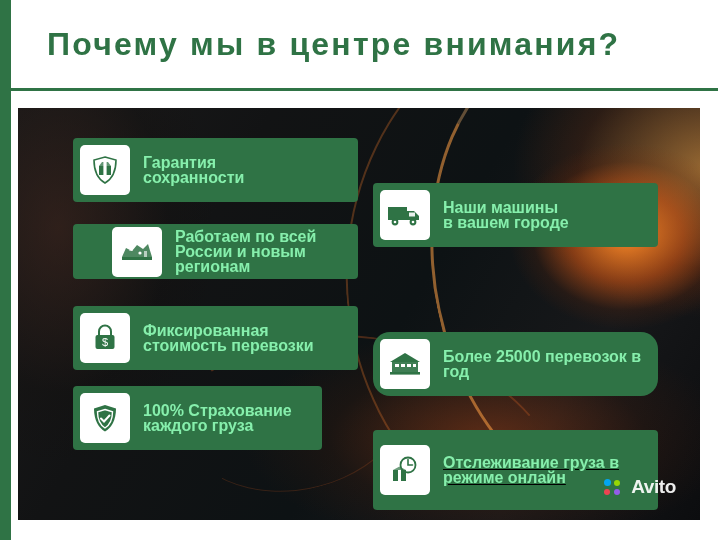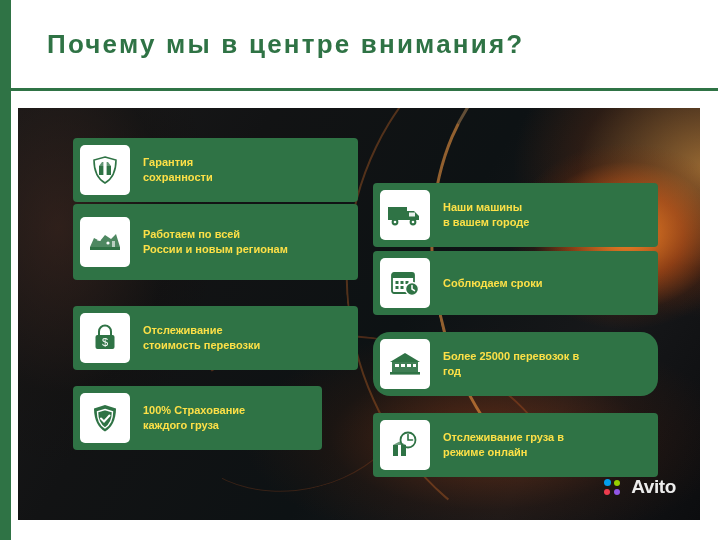--- a/index.html
+++ b/index.html
@@ -35,21 +35,21 @@
     top: 0;
     width: 707px;
     height: 88px;
     display: flex;
     align-items: center;
     box-sizing: border-box;
     padding-left: 36px;
   }
   .title-text {
     color: #2f7345;
-    font-size: 26px;
+    font-size: 32px;
     font-weight: bold;
     letter-spacing: 2.2px;
     white-space: nowrap;
   }
   .title-rule {
     position: absolute;
     left: 11px;
     top: 88px;
     width: 707px;
     height: 3px;
@@ -125,36 +125,36 @@
     height: 50px;
     margin-left: 7px;
     background: #ffffff;
     border-radius: 5px;
     display: flex;
     align-items: center;
     justify-content: center;
   }
   .card-icon svg { display: block; }
   .card-label {
-    color: #fde047;
-    font-size: 11px;
+    color: #86efac;
+    font-size: 16px;
     font-weight: bold;
     line-height: 15px;
     padding: 0 10px 0 13px;
     white-space: pre-line;
   }
   
   .c-l1 { left: 55px;  top: 30px;  width: 285px; height: 64px; }
-  .c-l2 { left: 55px;  top: 96px; width: 285px; height: 76px; }
+  .c-l2 { left: 55px;  top: 116px; width: 285px; height: 55px; padding-left: 32px; }
   .c-l3 { left: 55px;  top: 198px; width: 285px; height: 64px; }
   .c-l4 { left: 55px;  top: 278px; width: 249px; height: 64px; }
   .c-r1 { left: 355px; top: 62px;  width: 285px; height: 64px; margin-top: 13px; }
   .c-r2 { left: 355px; top: 143px; width: 285px; height: 64px; }
   .c-r3 { left: 355px; top: 224px; width: 285px; height: 64px; border-radius: 17px; }
-  .c-r4 { left: 355px; top: 305px; width: 285px; height: 64px; }
+  .c-r4 { left: 355px; top: 322px; width: 285px; height: 80px; text-decoration: underline; }
   
   .watermark {
     position: absolute;
     right: 24px;
     bottom: 22px;
     display: flex;
     align-items: center;
     gap: 10px;
     opacity: 0.92;
   }
@@ -226,21 +226,21 @@
     </div>
 
     <div class="card c-l3">
       <div class="card-icon">
         <svg width="30" height="32" viewBox="0 0 30 32">
           <path d="M9 13 V9.5 a6 6 0 0 1 12 0 V13" fill="none" stroke="#2f7345" stroke-width="2"></path>
           <rect x="5.5" y="13" width="19" height="14" rx="2" fill="#2f7345"></rect>
           <text x="15" y="24" font-size="11" font-family="Liberation Sans, sans-serif" fill="#ffffff" text-anchor="middle">$</text>
         </svg>
       </div>
-      <div class="card-label">Отслеживание
+      <div class="card-label">Фиксированная
 стоимость перевозки</div>
     </div>
 
     <div class="card c-l4">
       <div class="card-icon">
         <svg width="30" height="32" viewBox="0 0 30 32">
           <path d="M15 3 L26 6.5 C26 18 21.5 26 15 29.5 C8.5 26 4 18 4 6.5 Z" fill="#2f7345"></path>
           <path d="M15 7.5 L22.5 9.8 C22.5 18 19 23.5 15 26 C11 23.5 7.5 18 7.5 9.8 Z" fill="none" stroke="#ffffff" stroke-width="1.4"></path>
           <path d="M11 16.5 l3 3 5.5 -6" fill="none" stroke="#ffffff" stroke-width="2" stroke-linecap="round"></path>
         </svg>
@@ -258,38 +258,20 @@
           <circle cx="8" cy="20" r="3.4" fill="#2f7345"></circle>
           <circle cx="8" cy="20" r="1.3" fill="#ffffff"></circle>
           <circle cx="26" cy="20" r="3.4" fill="#2f7345"></circle>
           <circle cx="26" cy="20" r="1.3" fill="#ffffff"></circle>
         </svg>
       </div>
       <div class="card-label">Наши машины
  в вашем городе</div>
     </div>
 
-    <div class="card c-r2">
-      <div class="card-icon">
-        <svg width="32" height="30" viewBox="0 0 32 30">
-          <rect x="3" y="5" width="22" height="20" rx="2" fill="none" stroke="#2f7345" stroke-width="1.8"></rect>
-          <rect x="3" y="5" width="22" height="5" fill="#2f7345"></rect>
-          <g fill="#2f7345">
-            <rect x="6.5" y="13" width="3" height="3"></rect>
-            <rect x="11.5" y="13" width="3" height="3"></rect>
-            <rect x="16.5" y="13" width="3" height="3"></rect>
-            <rect x="6.5" y="18" width="3" height="3"></rect>
-            <rect x="11.5" y="18" width="3" height="3"></rect>
-          </g>
-          <circle cx="23" cy="21" r="6.5" fill="#2f7345" stroke="#ffffff" stroke-width="1.4"></circle>
-          <path d="M23 17.5 V21 l2.5 1.6" fill="none" stroke="#ffffff" stroke-width="1.5" stroke-linecap="round"></path>
-        </svg>
-      </div>
-      <div class="card-label">Соблюдаем сроки</div>
-    </div>
 
     <div class="card c-r3">
       <div class="card-icon">
         <svg width="34" height="28" viewBox="0 0 34 28">
           <path d="M2 12 L17 3 L32 12 Z" fill="#2f7345"></path>
           <rect x="4" y="12" width="26" height="10" fill="#2f7345" opacity="0.92"></rect>
           <g fill="#ffffff">
             <rect x="7" y="14" width="4" height="3"></rect>
             <rect x="13" y="14" width="4" height="3"></rect>
             <rect x="19" y="14" width="4" height="3"></rect>

